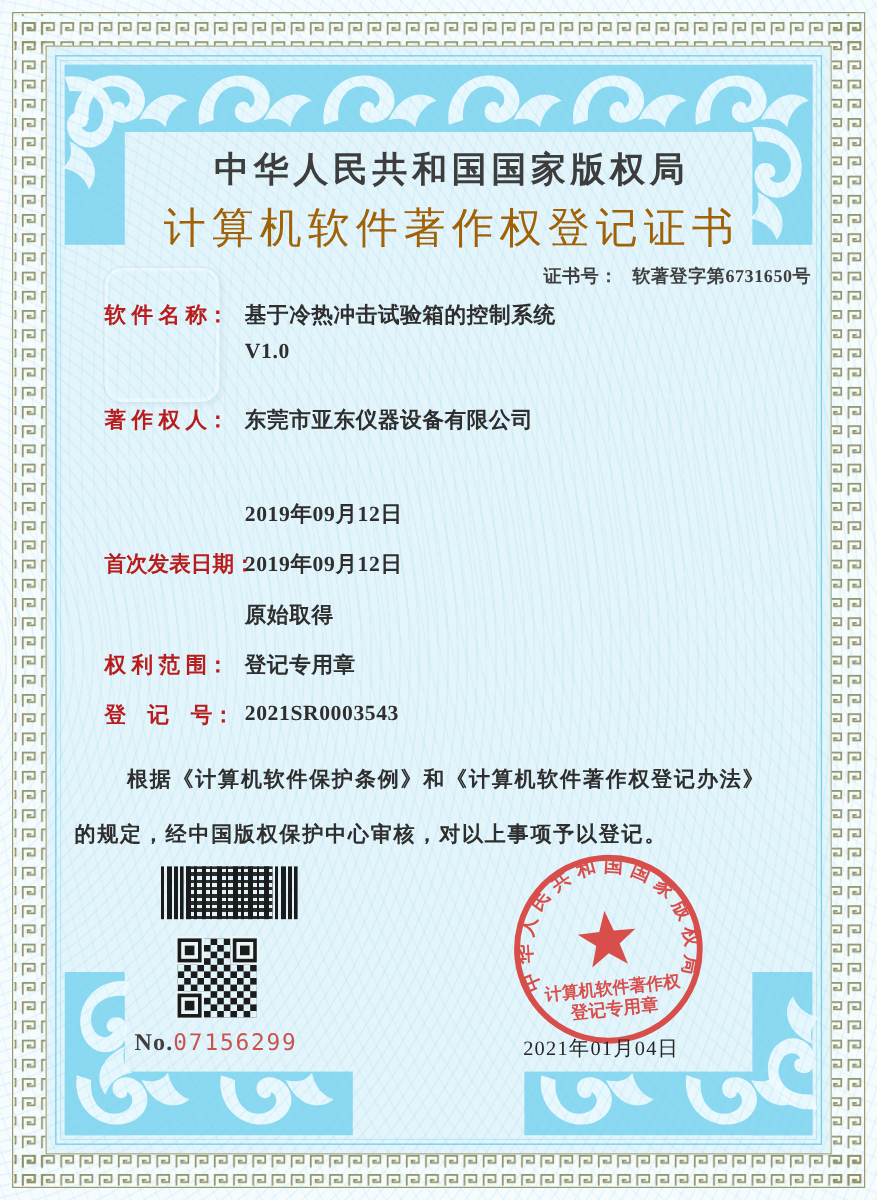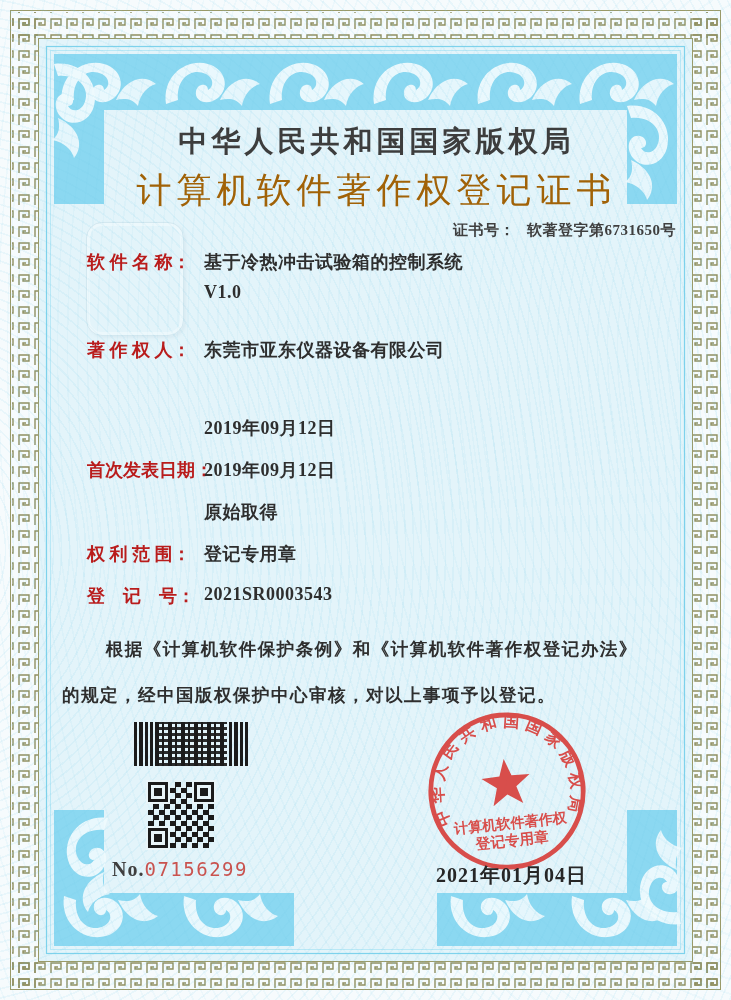--- a/index.html
+++ b/index.html
@@ -50,21 +50,21 @@
   .qr-finder::after { content:""; position:absolute; inset:3px; background:#1b1b1b; }
   .qr-f-tl { top:0; left:0; } .qr-f-tr { top:0; right:0; } .qr-f-bl { bottom:0; left:0; }
 
   .serial { position:absolute; left:112px; top:858px; font-size:20px; color:#3f3f3f; }
   .serial .prefix { font-weight:600; letter-spacing:1px;margin-top:36px; }
   .serial .number { font-family:"DejaVu Sans Mono","Liberation Mono",monospace;
     color:#c9534f; letter-spacing:1.5px; font-size:19px; }
 
   .seal { position:absolute; left:424px; top:708px; width:166px; height:166px;
     transform:rotate(-6deg); opacity:.93; }
-  .seal-date { position:absolute; left:436px; top:862px; font-size:20px; font-weight:700;
+  .seal-date { position:absolute; left:436px; top:862px; font-size:17px; font-weight:400;
     letter-spacing:1px; color:#262626; }
 
   .emboss { position:absolute; left:86px; top:222px; width:96px; height:112px;
     border-radius:16px; border:1px solid rgba(150,185,200,.38); opacity:.55;
     box-shadow:inset 0 0 0 3px rgba(255,255,255,.6), 2px 2px 3px rgba(140,170,185,.22); }
 </style>
 </head>
 <body>
 
 <div class="page">

